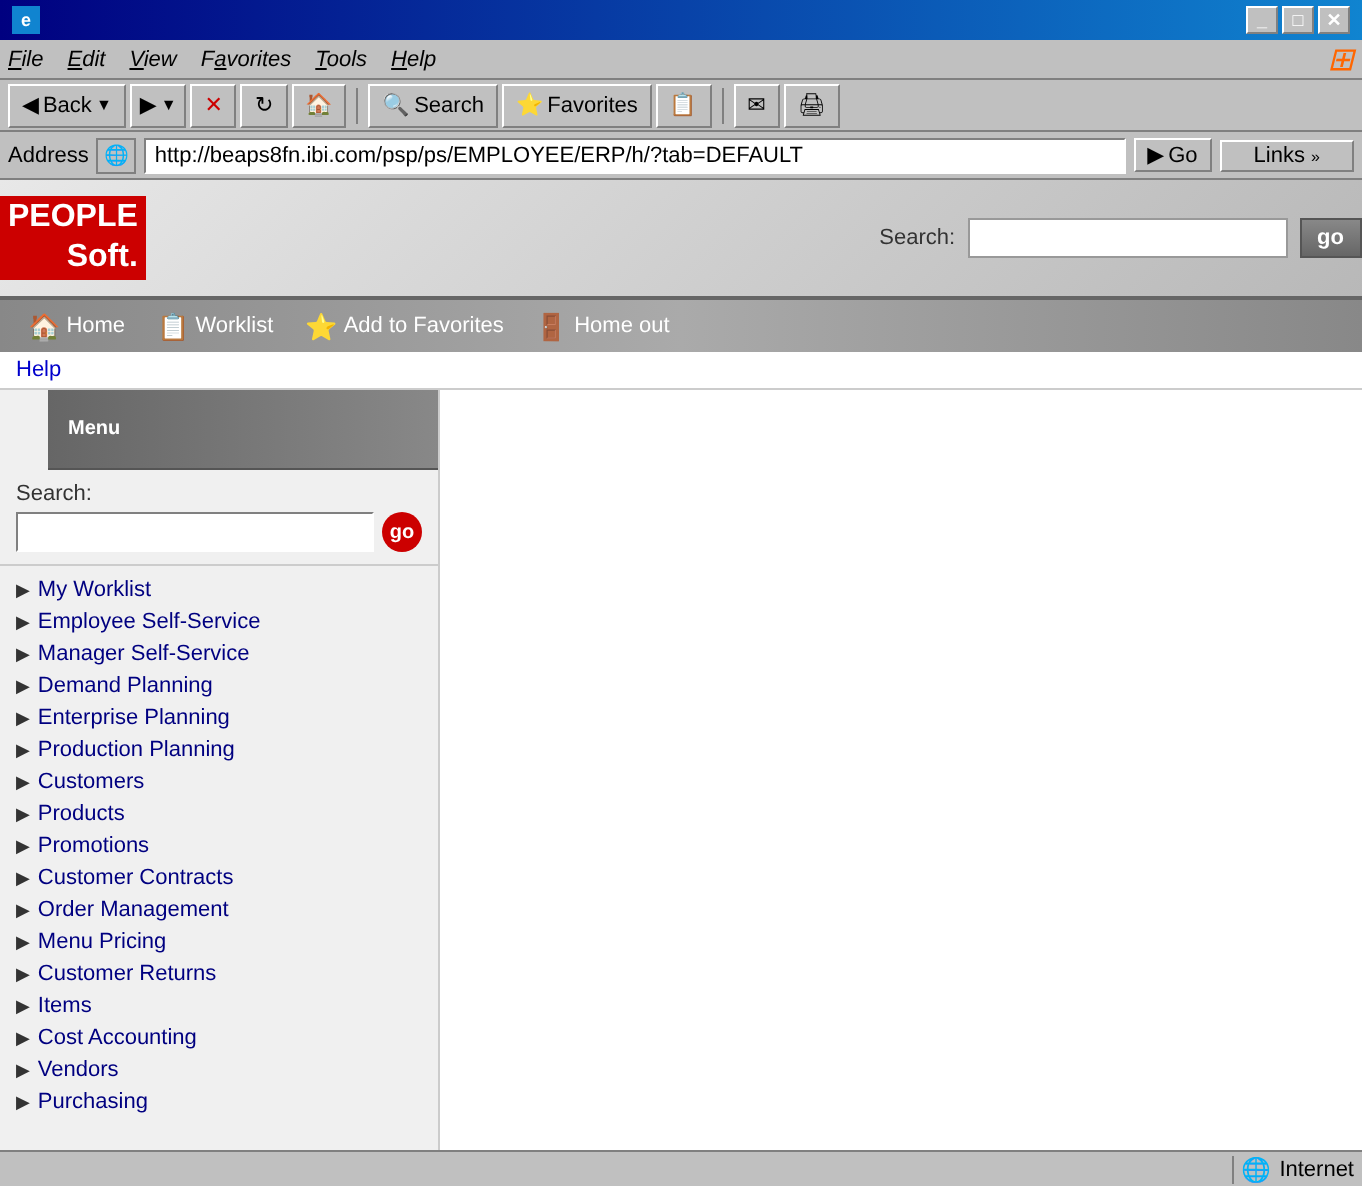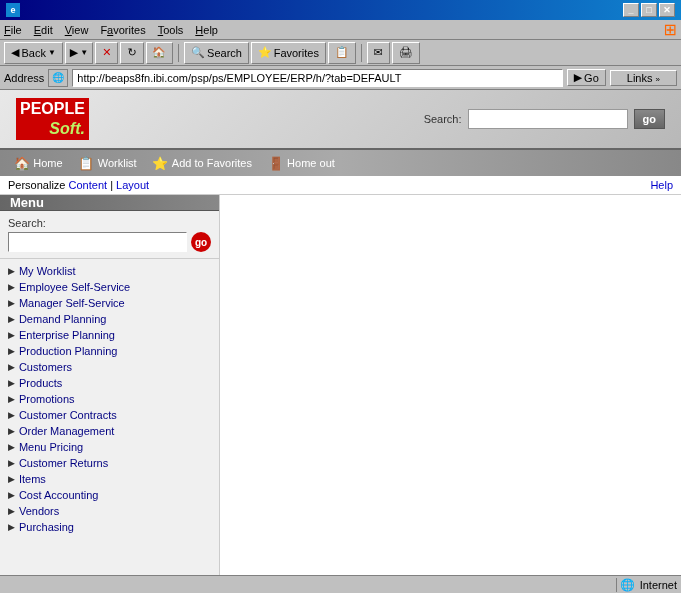--- a/index.html
+++ b/index.html
@@ -32,20 +32,21 @@
 
     
     .menu-bar {
       background: #c0c0c0;
       border-bottom: 1px solid #808080;
       display: flex;
       align-items: center;
       padding: 2px 4px;
       height: 20px;
       gap: 12px;
+      font-style: italic;
     }
     .menu-item { font-size: 11px; cursor: pointer; text-decoration: none; color: black; }
 
     
     .toolbar {
       background: #c0c0c0;
       border-bottom: 1px solid #808080;
       display: flex;
       align-items: center;
       padding: 2px 4px;
@@ -110,21 +111,21 @@
       flex-direction: column;
       overflow: hidden;
     }
 
     
     .ps-header {
       background: linear-gradient(135deg, #e8e8e8, #b8b8b8);
       display: flex;
       align-items: center;
       justify-content: space-between;
-      padding: 8px 16px;
+      padding: 8px 0;
       border-bottom: 2px solid #666;
       min-height: 60px;
     }
     .ps-logo {
       display: flex; align-items: center;
     }
     .ps-search-area {
       display: flex; align-items: center; gap: 6px;
     }
     .ps-search-label { font-size: 11px; color: #333; }
@@ -187,24 +188,25 @@
     .ps-sidebar {
       width: 220px;
       background: #f0f0f0;
       border-right: 1px solid #ccc;
       overflow-y: auto;
       flex-shrink: 0;
     }
     .sidebar-header {
       background: linear-gradient(to right, #666, #888);
       color: white;
-      font-size: 13px;
+      font-size: 10px;
       font-weight: bold;
-      padding: 0 10px;
+      padding: 14px 10px;
       border-bottom: 1px solid #555;
+      margin-left: 24px;
     }
     .sidebar-search-area {
       padding: 6px 8px;
       border-bottom: 1px solid #ccc;
     }
     .sidebar-search-label { font-size: 11px; color: #333; display: block; margin-bottom: 3px; }
     .sidebar-search-row { display: flex; align-items: center; gap: 4px; }
     .sidebar-search-input {
       flex: 1;
       border: 1px solid;
@@ -340,21 +342,21 @@
 </div>
 
 <div class="content-area">
 
   <div class="ps-header">
     <div class="ps-logo">
       <div>
         <div style="background:#cc0000; color:white; font-size:16px; font-weight:bold; padding:2px 4px; line-height:1.1;">
           <span>PEOPLE</span>
         </div>
-        <div style="background:#cc0000; color:#bef264; font-size:16px; font-weight:bold; padding:0px 4px 2px 4px; line-height:1.1; text-align:right;font-style:italic;">
+        <div style="background:#cc0000; color:#ffffff; font-size:16px; font-weight:bold; padding:0px 4px 2px 4px; line-height:1.1; text-align:right;">
           <span>Soft.</span>
         </div>
       </div>
     </div>
     <div class="ps-search-area">
       <span class="ps-search-label">Search:</span>
       <input class="ps-search-input" type="text" style="">
       <button class="ps-go-btn">go</button>
     </div>
   </div>
@@ -372,27 +374,20 @@
       <span class="ps-nav-icon">⭐</span>
       <span>Add to Favorites</span>
     </a>
     <a class="ps-nav-item">
       <span class="ps-nav-icon">🚪</span>
       <span>Home out</span>
     </a>
   </div>
 
   <div class="personalize-bar">
-    <div>
-      <span>Personalize</span>
-      <span> </span>
-      <a class="personalize-link">Content</a>
-      <span> | </span>
-      <a class="personalize-link">Layout</a>
-    </div>
     <a class="personalize-link">Help</a>
   </div>
 
   <div class="ps-main">
 
     <div class="ps-sidebar">
       <div class="sidebar-header">
         <span>Menu</span>
       </div>
       <div class="sidebar-search-area">

